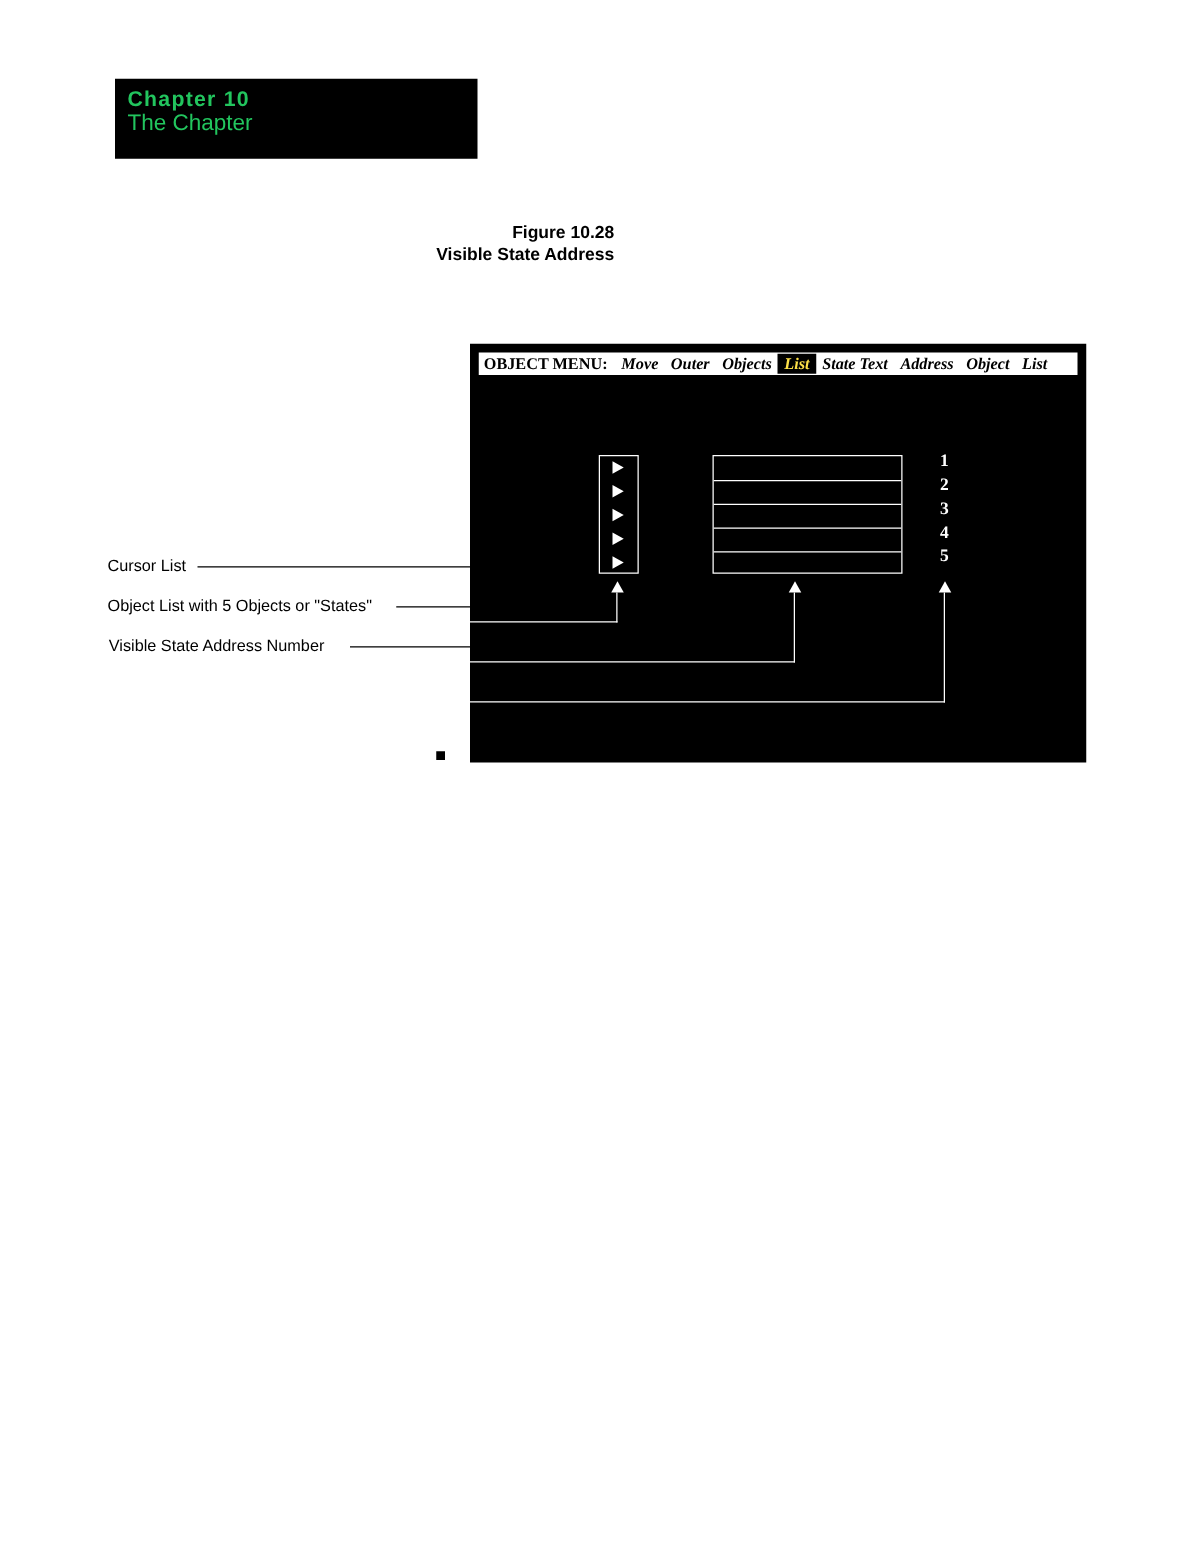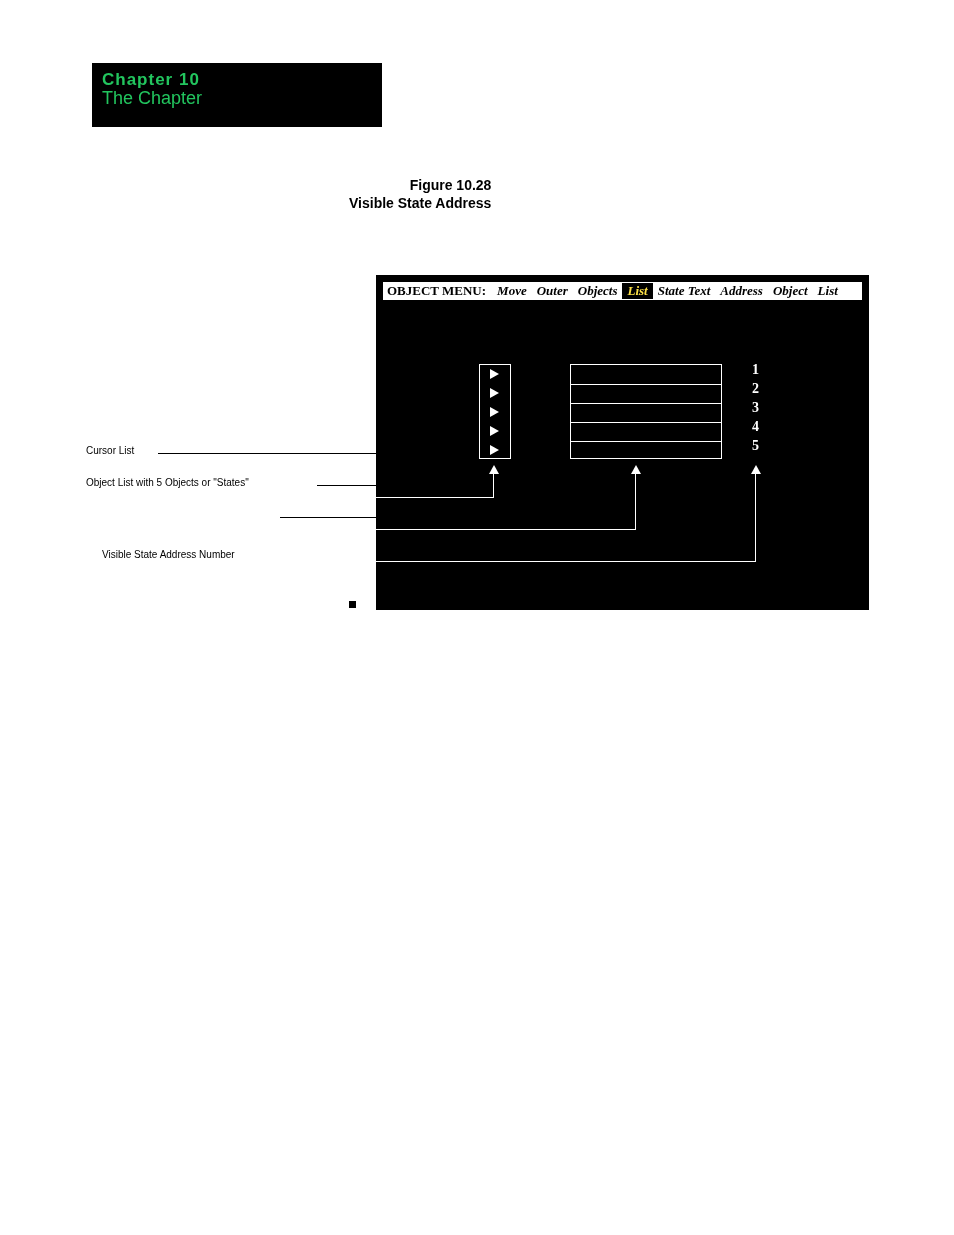--- a/index.html
+++ b/index.html
@@ -136,21 +136,21 @@
     position: absolute;
     width: 0; height: 0;
     border-left: 5px solid transparent;
     border-right: 5px solid transparent;
     border-bottom: 9px solid #fff;
   }
 
   
   .callout {
     position: absolute;
-    font-size: 10px;
+    font-size: 13px;
   }
   
   .black-line {
     position: absolute;
     background: #000;
   }
 
   
   .bullet-sq {
     position: absolute;
@@ -216,21 +216,21 @@
     <div class="white-line" style="left:259px; top:199px; width:1px; height:56px;"></div>
     <div class="white-line" style="left:0px;  top:254px; width:260px; height:1px;"></div>
 
     <span class="arrowhead-up" style="left:375px; top:190px;"></span>
     <div class="white-line" style="left:379px; top:199px; width:1px; height:88px;"></div>
     <div class="white-line" style="left:0px;  top:286px; width:380px; height:1px;"></div>
   </div>
 
   <div class="callout" style="left:86px; top:445px;">Cursor List</div>
   <div class="callout" style="left:86px; top:477px;">Object List with 5 Objects or "States"</div>
-  <div class="callout" style="left:102px; top:509px;margin-top:40px;">Visible State Address Number</div>
+  <div class="callout" style="left:87px; top:509px;">Visible State Address Number</div>
 
   <div class="black-line" style="left:158px; top:453px; width:218px; height:1px;"></div>
   <div class="black-line" style="left:317px; top:485px; width:59px;  height:1px;"></div>
   <div class="black-line" style="left:280px; top:517px; width:96px;  height:1px;"></div>
 
   <div class="bullet-sq" style="left:349px; top:601px;"></div>
 
 </div>
 
 </body></html>

